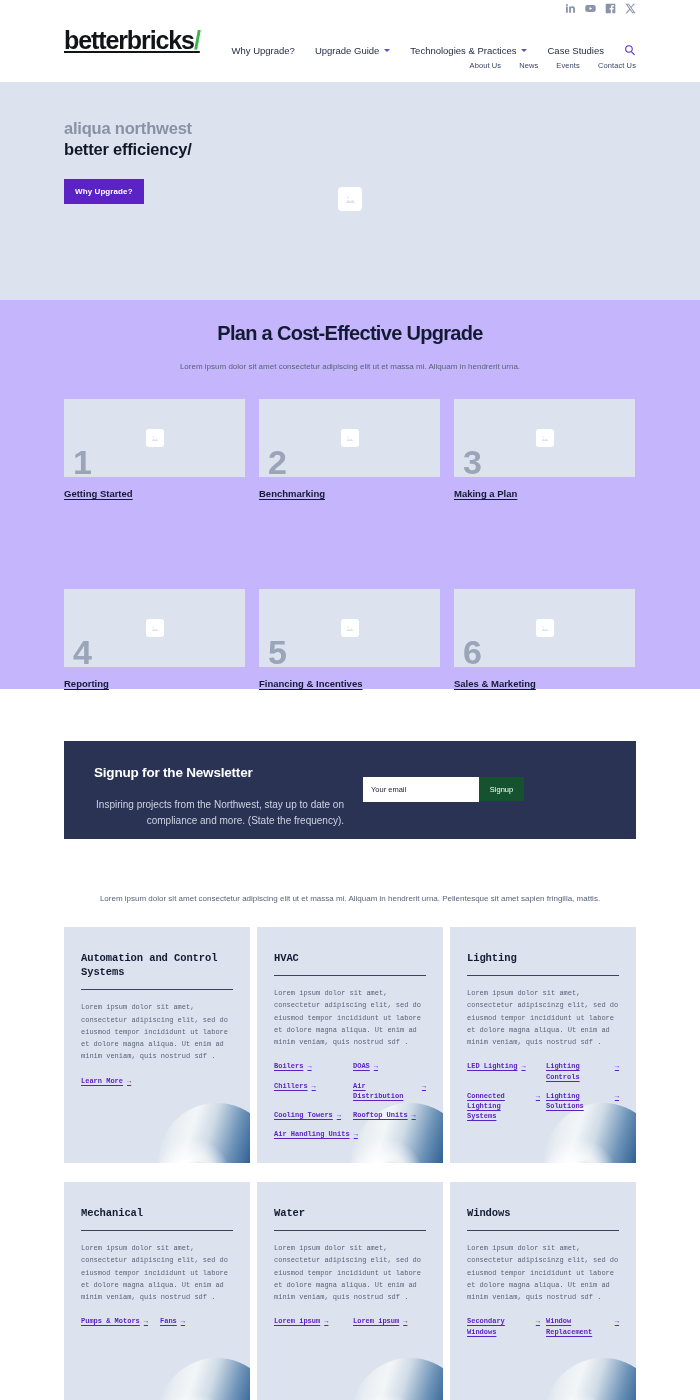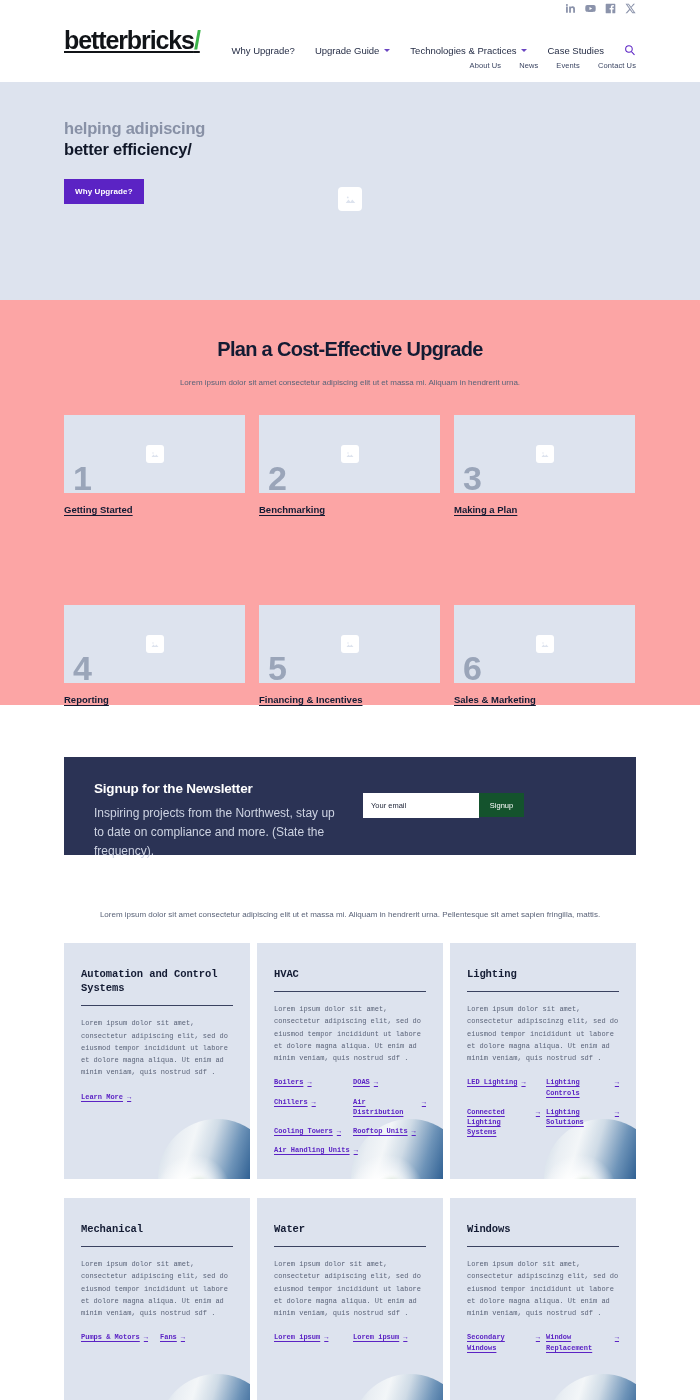--- a/index.html
+++ b/index.html
@@ -68,21 +68,21 @@
     line-height: 1.3; letter-spacing: -.2px;
   }
   .hero-line.strong { color: #111829; }
   .hero-btn {
     display: inline-block; margin-top: 18px;
     background: #5b23c4; color: #fff; font-size: 8px; font-weight: 700;
     padding: 8px 11px; border: none; cursor: pointer; letter-spacing: .1px;
   }
 
   
-  .plan { width: 700px; padding-top: 38px; background: #fca5a5; }
+  .plan { width: 700px; padding-top: 22px; background: #c4b5fd; }
   .sec-title {
     text-align: center; font-size: 20px; font-weight: 700;
     color: #131b33; letter-spacing: -.7px;
   }
   .sec-sub {
     text-align: center; font-size: 8px; color: #5a6378;
     margin-top: 16px; line-height: 1.5;
   }
 
   .steps-grid {
@@ -112,22 +112,22 @@
   
   .newsletter {
     width: 572px; height: 98px; margin: 52px 0 0 64px;
     background: #2b3355; position: relative;
   }
   .nl-title {
     position: absolute; left: 30px; top: 24px;
     font-size: 13.5px; font-weight: 700; color: #fff; letter-spacing: -.2px;
   }
   .nl-desc {
-    position: absolute; left: 30px; top: 47px; width: 250px;
-    font-size: 12px; color: #cdd3e2; line-height: 1.6;
+    position: absolute; left: 30px; top: 56px; width: 250px;
+    font-size: 10px; color: #cdd3e2; line-height: 1.6; text-align: right;
   }
   .nl-form {
     position: absolute; left: 299px; top: 36px; display: flex;
   }
   .nl-input {
     width: 116px; height: 25px; border: none; background: #fff;
     font-size: 7.5px; color: #1b2134; padding: 0 8px;
     font-family: "Liberation Sans", sans-serif;
   }
   .nl-input::placeholder { color: #1b2134; }
@@ -252,21 +252,21 @@
   </div>
 
   <div class="hero">
     <div class="hero-ph">
       <svg class="ph-mountain" width="11" height="9" viewBox="0 0 16 12" fill="#dde3ee">
         <path d="M1 11l4-5 3 3.5L10.5 6 15 11H1z"></path>
           <circle cx="4" cy="3" r="1.3"></circle>
       </svg>
     </div>
     <div class="hero-copy">
-      <div class="hero-line">helping adipiscing</div>
+      <div class="hero-line">aliqua northwest</div>
       <div class="hero-line strong">better efficiency/</div>
       <button class="hero-btn">Why Upgrade?</button>
     </div>
   </div>
 
   <div class="plan">
     <div class="sec-title">Plan a Cost-Effective Upgrade</div>
     <div class="sec-sub">Lorem ipsum dolor sit amet consectetur adipiscing elit ut et massa mi. Aliquam in hendrerit urna.</div>
 
     <div class="steps-grid">

